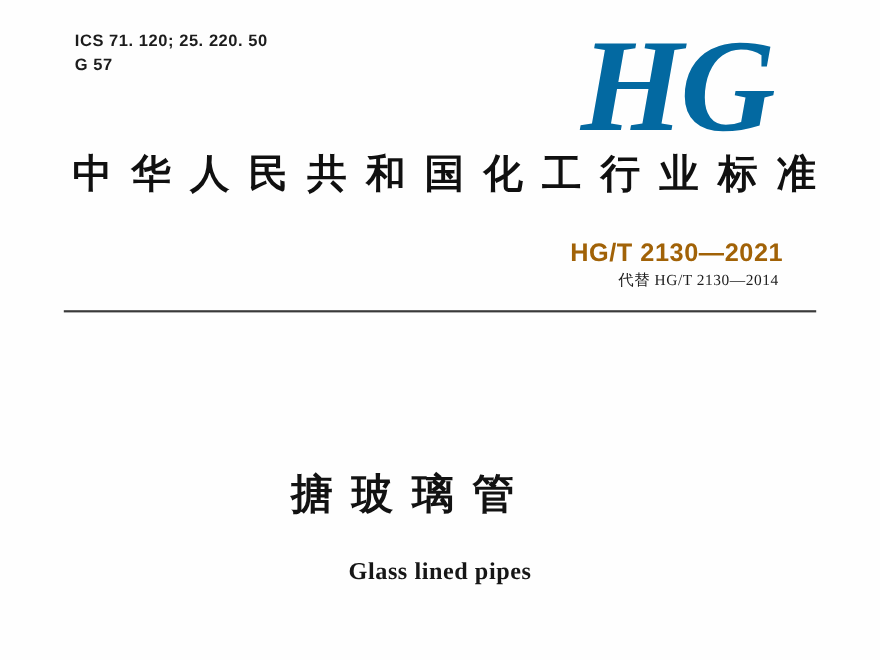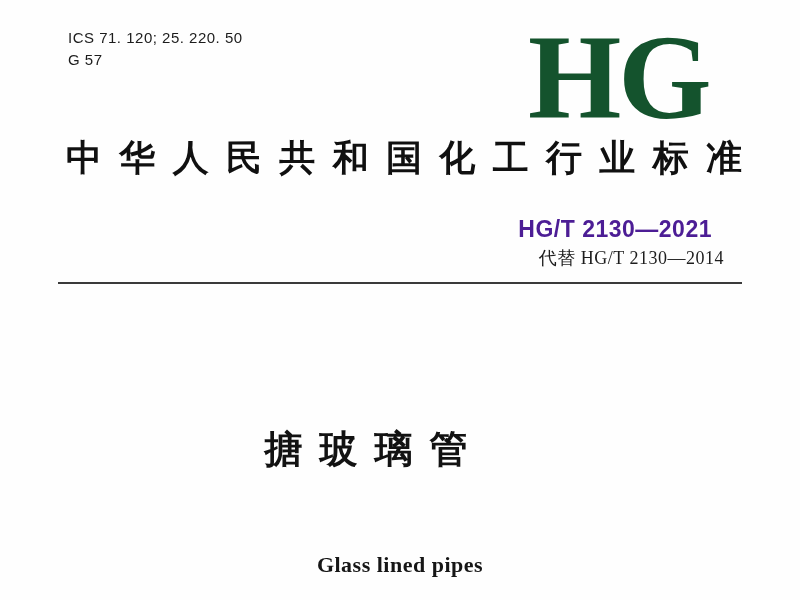--- a/index.html
+++ b/index.html
@@ -15,37 +15,38 @@
     overflow: hidden;
     color: #161616;
     font-family: "Liberation Sans", sans-serif;
   }
 
   .ics-block {
     position: absolute;
     left: 68px;
     top: 27px;
     font-family: "Liberation Sans", "DejaVu Sans", sans-serif;
-    font-weight: normal;
+    font-weight: bold;
     font-size: 15px;
     line-height: 22px;
     letter-spacing: 0.5px;
     color: #1c1c1c;
   }
 
   .hg-logo {
     position: absolute;
     left: 528px;
     top: 18px;
     font-family: "Liberation Serif", "DejaVu Serif", serif;
     font-weight: bold;
     font-size: 120px;
     line-height: 1;
     letter-spacing: -3px;
-    color: #14532d;
+    color: #0369a1;
+    font-style: italic;
   }
 
   .national-title {
     position: absolute;
     left: 66px;
     top: 138px;
     width: 676px;
     font-family: "Liberation Serif", "DejaVu Serif", serif;
     font-weight: bold;
     font-size: 36px;
@@ -57,31 +58,31 @@
   }
 
   .std-number {
     position: absolute;
     right: 88px;
     top: 216px;
     font-family: "Liberation Sans", "DejaVu Sans", sans-serif;
     font-weight: bold;
     font-size: 23px;
     letter-spacing: 0.5px;
-    color: #4c1d95;
+    color: #a16207;
     text-align: right;
   }
 
   .replaces-note {
     position: absolute;
-    right: 76px;
+    right: 92px;
     top: 246px;
     font-family: "Liberation Serif", "DejaVu Serif", serif;
     font-weight: normal;
-    font-size: 18px;
+    font-size: 14px;
     letter-spacing: 0.5px;
     color: #1d1d1d;
     text-align: left;
   }
 
   .header-rule {
     position: absolute;
     left: 58px;
     top: 282px;
     width: 684px;
@@ -108,21 +109,20 @@
     position: absolute;
     left: 0;
     top: 506px;
     width: 800px;
     text-align: center;
     font-family: "Liberation Serif", "DejaVu Serif", serif;
     font-weight: bold;
     font-size: 22px;
     letter-spacing: 0.5px;
     color: #161616;
-    margin-top: 46px;
   }
 </style>
 </head>
 <body>
 
 <div class="page">
 
   <div class="ics-block">
     <div>ICS 71. 120; 25. 220. 50</div>
     <div>G 57</div>

